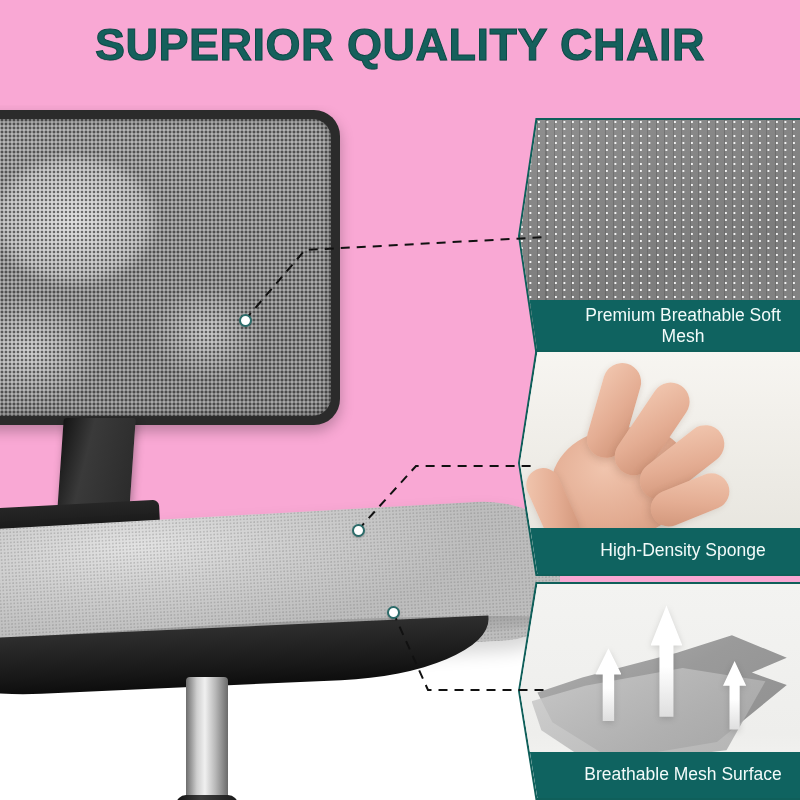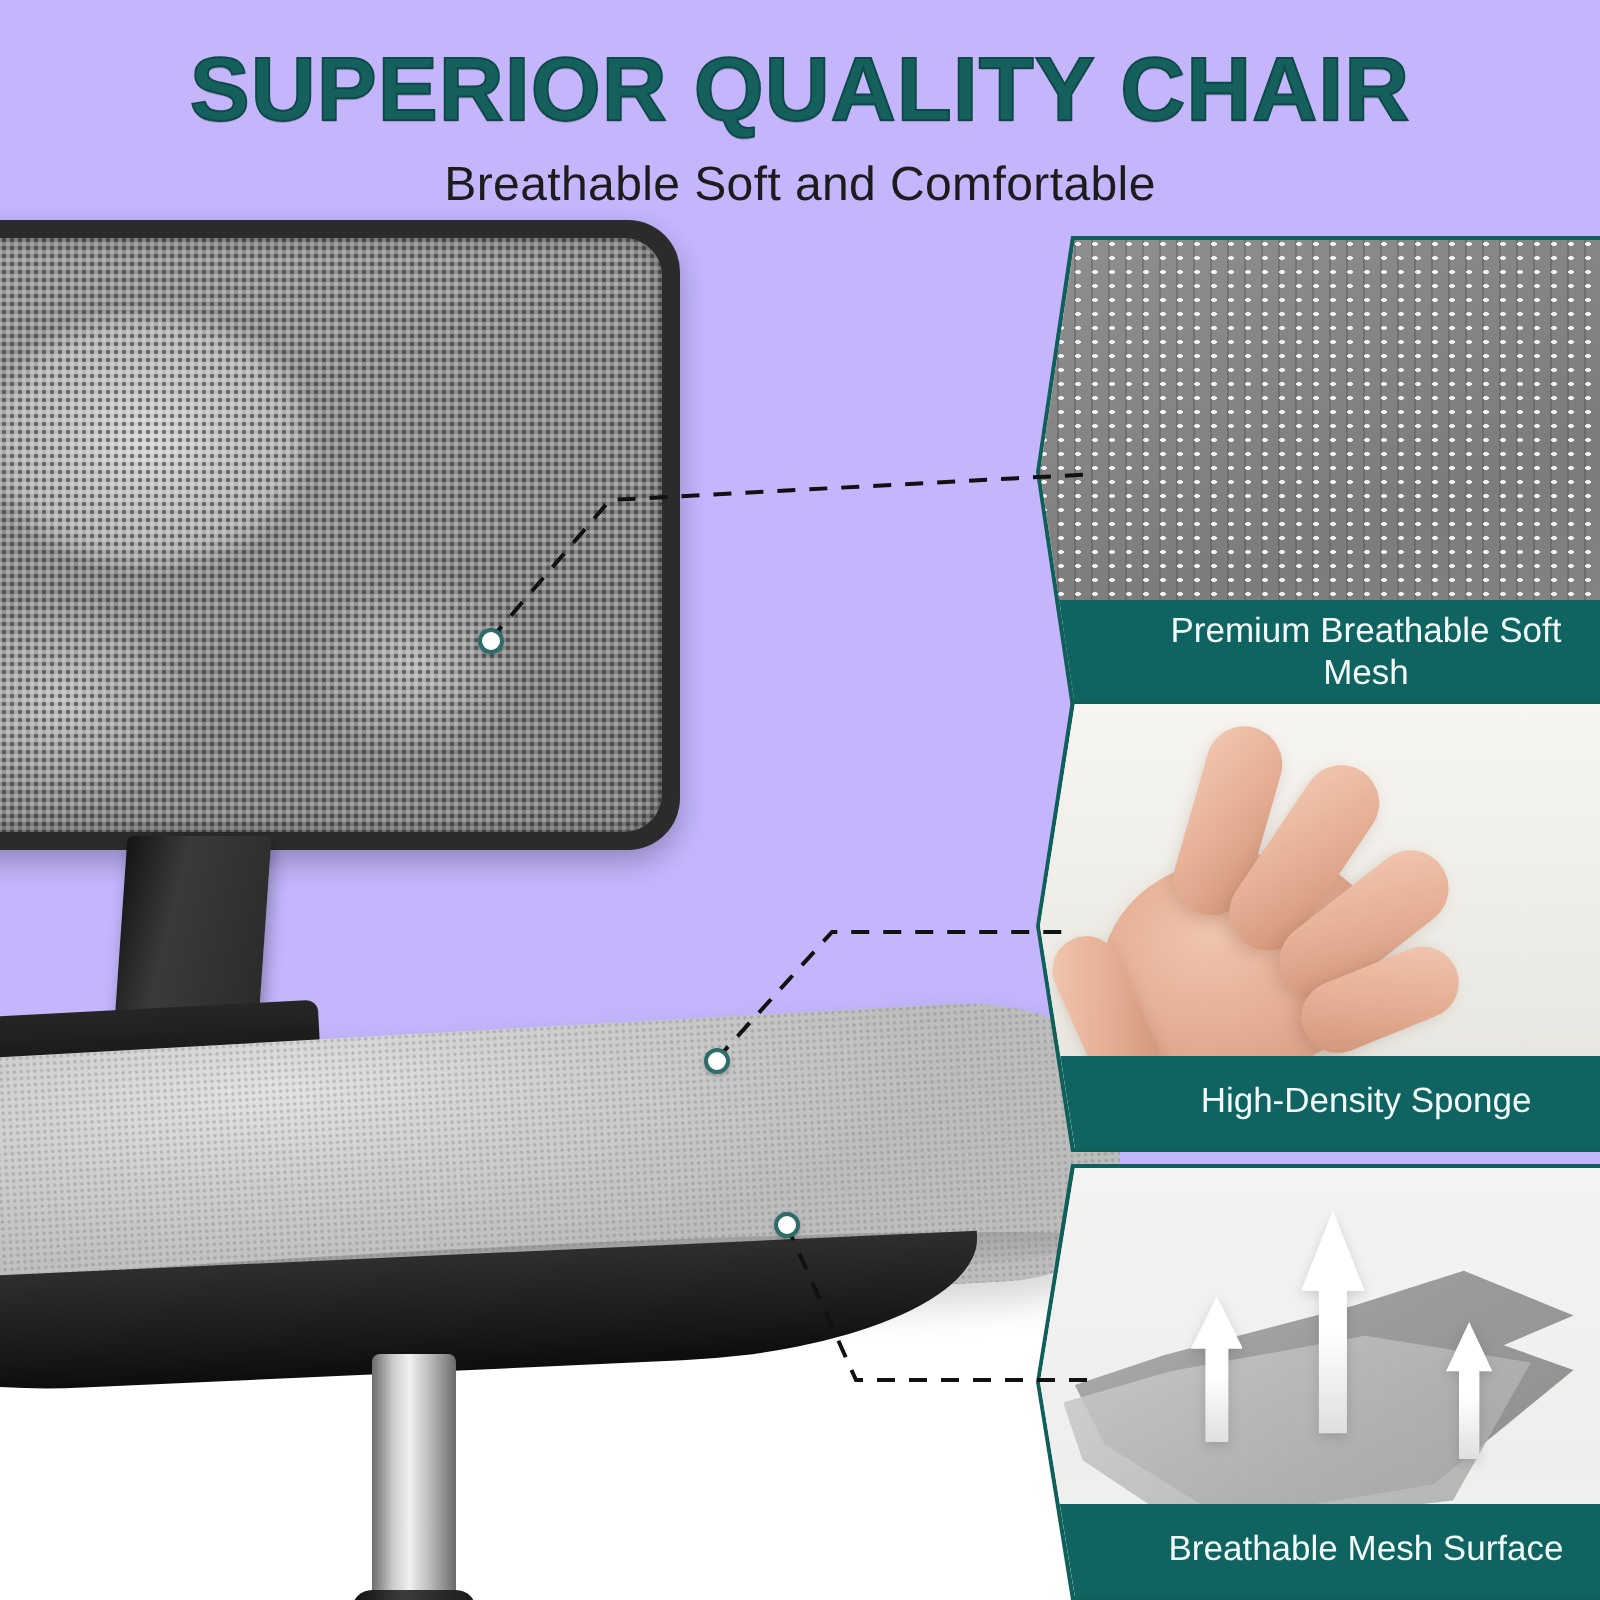--- a/index.html
+++ b/index.html
@@ -3,21 +3,21 @@
 <meta charset="utf-8">
 <style>
   * { margin:0; padding:0; box-sizing:border-box; }
   html,body { width:800px; height:800px; }
   body {
     font-family:"Liberation Sans", sans-serif;
     background:#ffffff;
     position:relative;
     overflow:hidden;
   }
-  #stage { position:absolute; inset:0; width:800px; height:618px; background:#c4b5fd; }
+  #stage { position:absolute; inset:0; width:800px; height:618px; background:#f9a8d4; }
 
   
   .header { position:absolute; left:0; top:0; width:800px; height:112px; text-align:center; z-index:40; }
   .title {
     font-size:45px; font-weight:bold; letter-spacing:0.5px;
     color:#15605c; line-height:1; padding-top:22px;
     -webkit-text-stroke:1px #0d4a47;
     text-shadow:0 1px 0 rgba(0,0,0,0.18);
     white-space:nowrap;
   }
@@ -209,21 +209,20 @@
     box-shadow:0 1px 2px rgba(0,0,0,.25);
   }
 </style>
 </head>
 <body>
 
 <div id="stage">
 
   <div class="header">
     <div class="title">SUPERIOR QUALITY CHAIR</div>
-    <div class="subtitle">Breathable Soft and Comfortable</div>
   </div>
 
   <div class="photo">
     <div class="backrest">
       <div class="backrest-mesh"></div>
       <div class="backrest-inner-edge"></div>
     </div>
     <div class="post"></div>
     <div class="post-foot"></div>
 

